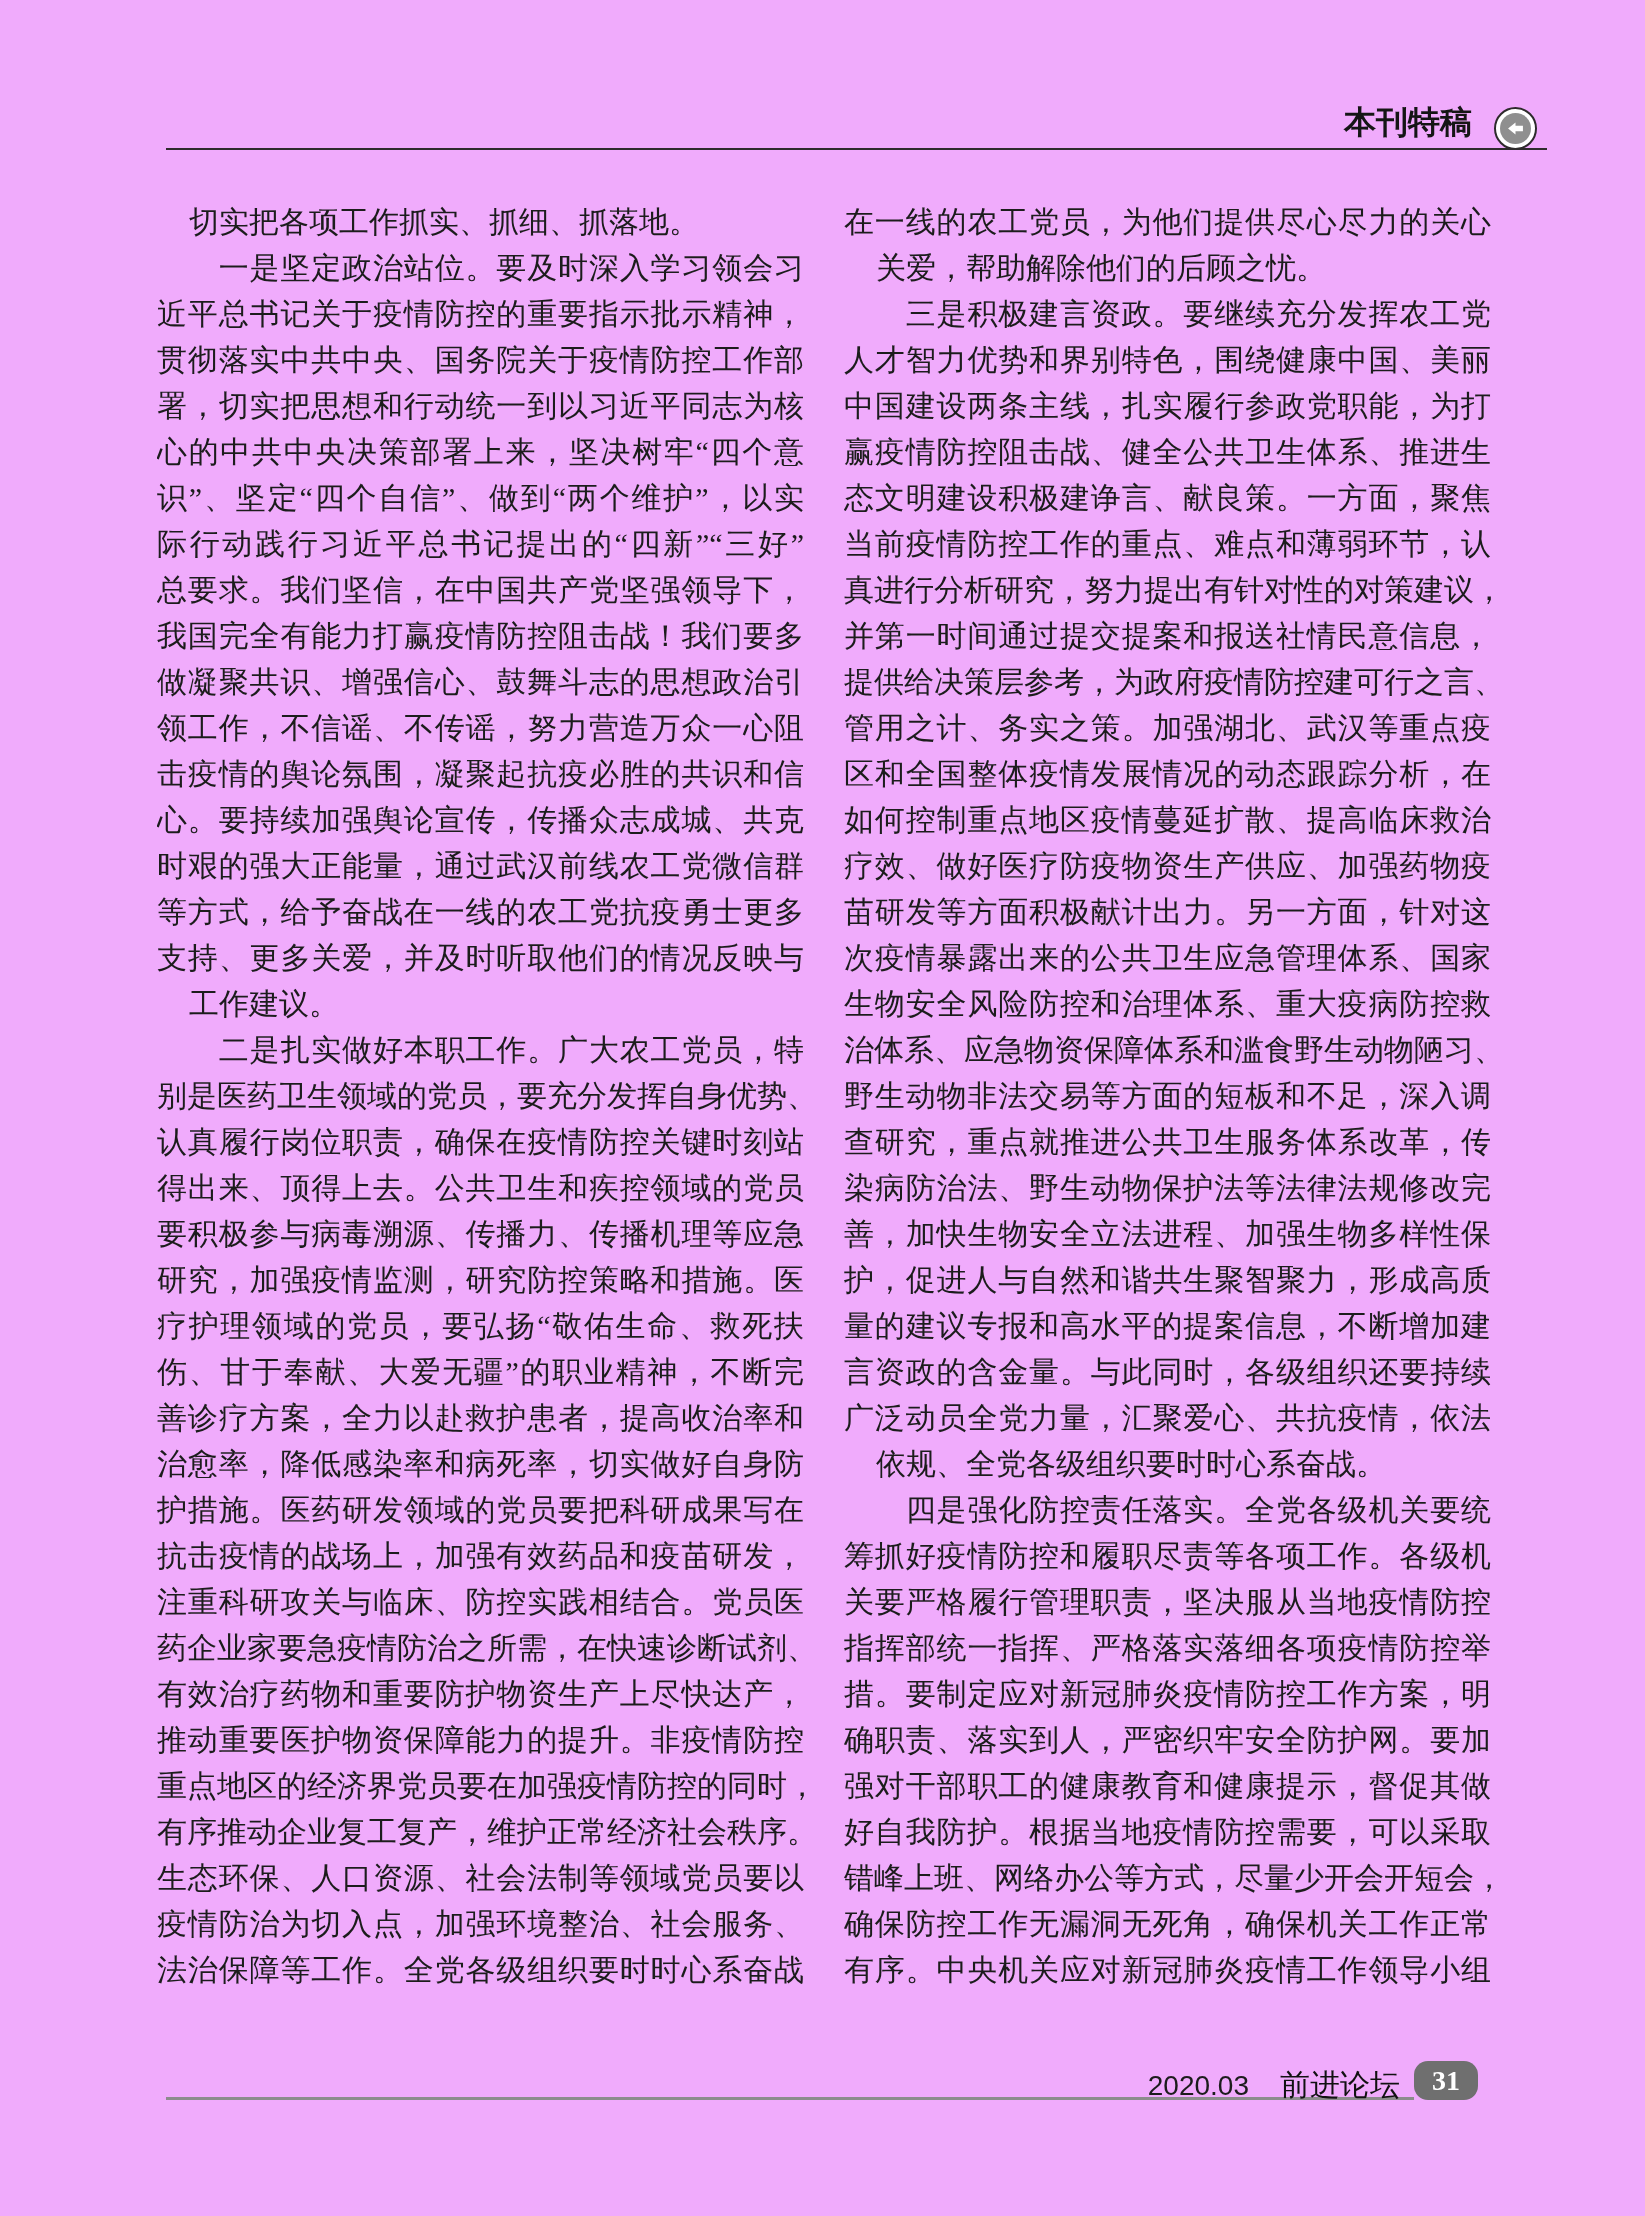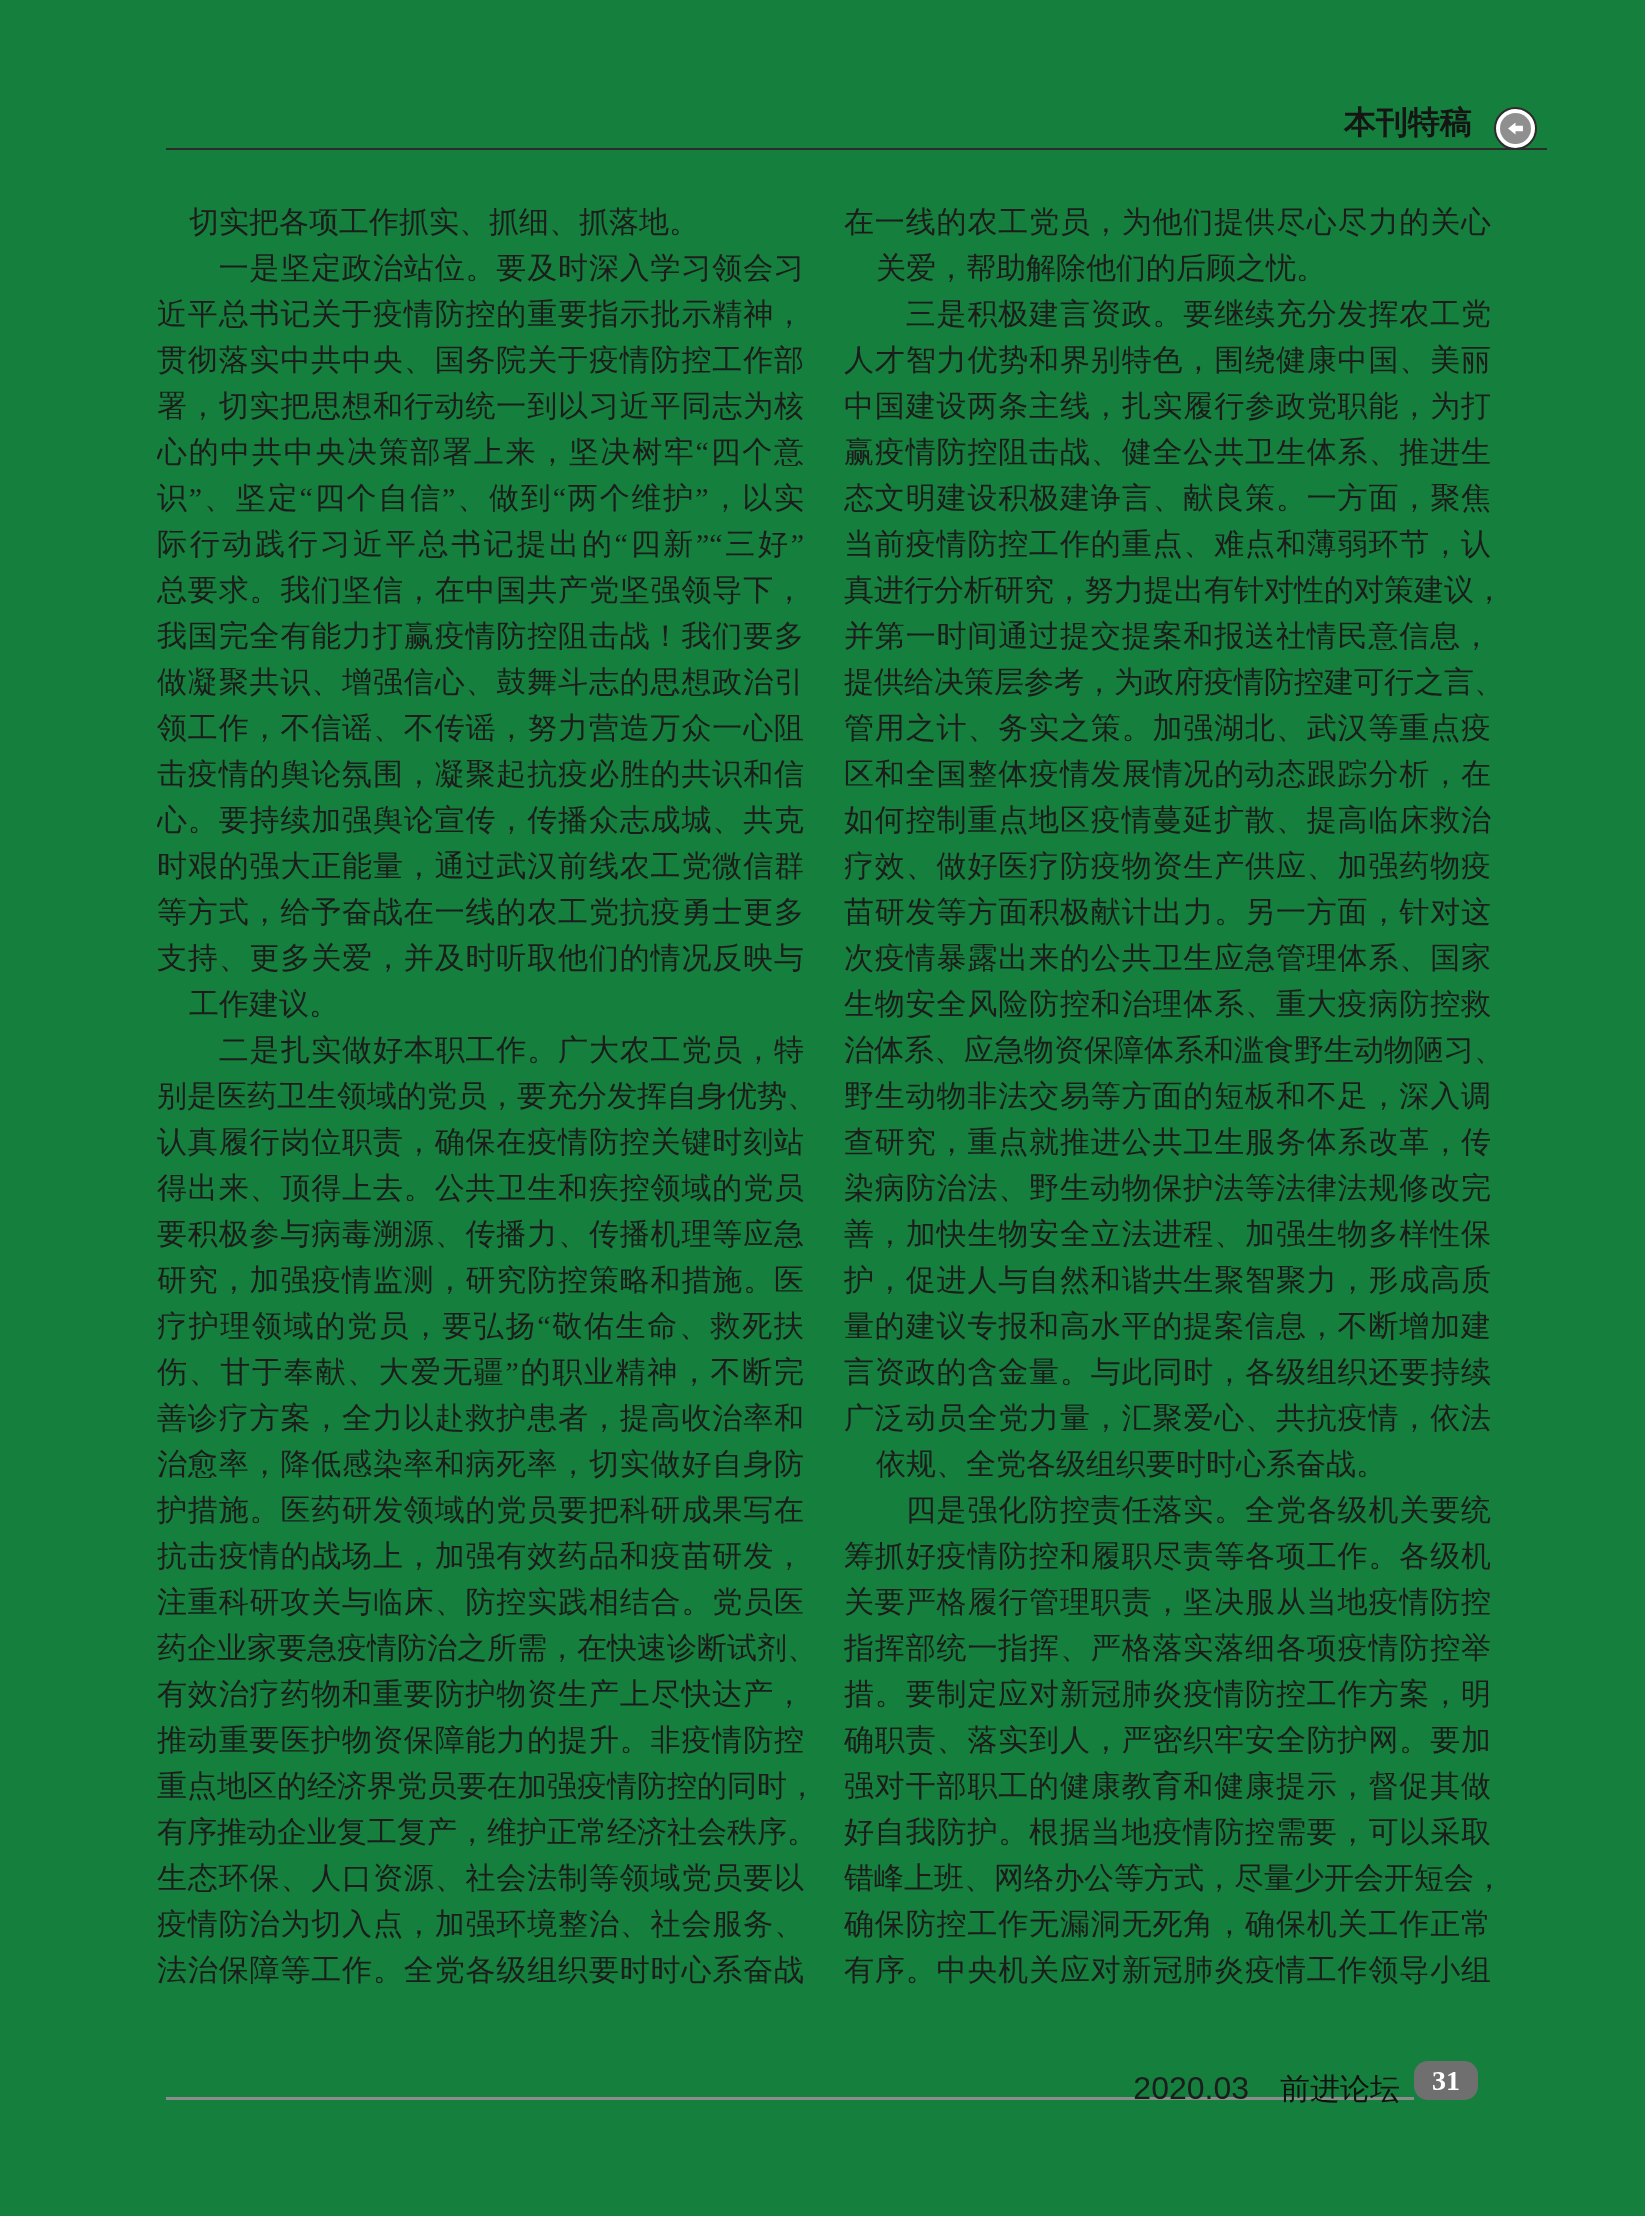--- a/index.html
+++ b/index.html
@@ -1,20 +1,20 @@
 <!DOCTYPE html>
 <html style="font-size:10.7px"><head>
 <meta charset="utf-8">
 <style>
   html, body { margin: 0; padding: 0; }
   .page {
     position: relative;
     width: 1645px;
     height: 2216px;
-    background: #15803d;
+    background: #f0abfc;
     font-family: "Liberation Serif", "DejaVu Serif", serif;
     color: #1c1c1c;
     overflow: hidden;
   }
 
   
   .header-rule {
     position: absolute;
     left: 166px; top: 148px;
     width: 1381px; height: 2px;
@@ -83,21 +83,21 @@
     width: 1248px; height: 2.7px;
     background: #8c8c8c;
   }
   .footer-text {
     position: absolute;
     top: 2058px; right: 245px;
     display: flex; align-items: baseline; gap: 31px;
     font-family: "Liberation Sans", "DejaVu Sans", sans-serif;
     white-space: nowrap;
   }
-  .footer-issue   { font-size: 32px; color: #1c1c1c; margin-top: 12px; }
+  .footer-issue   { font-size: 28px; color: #1c1c1c; margin-top: 12px; }
   .footer-journal { font-size: 30px; font-weight: 400; color: #111111; }
   .page-badge {
     position: absolute;
     left: 1414px; top: 2061px;
     width: 64px; height: 39px;
     background: #6f6f6f;
     color: #ffffff;
     font-family: "Liberation Serif", "DejaVu Serif", serif;
     font-size: 28px; font-weight: 700;
     display: flex; align-items: center; justify-content: center; border-radius: 14px;

